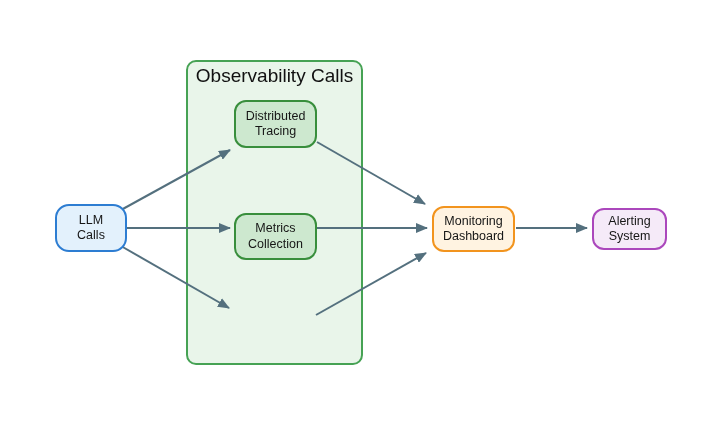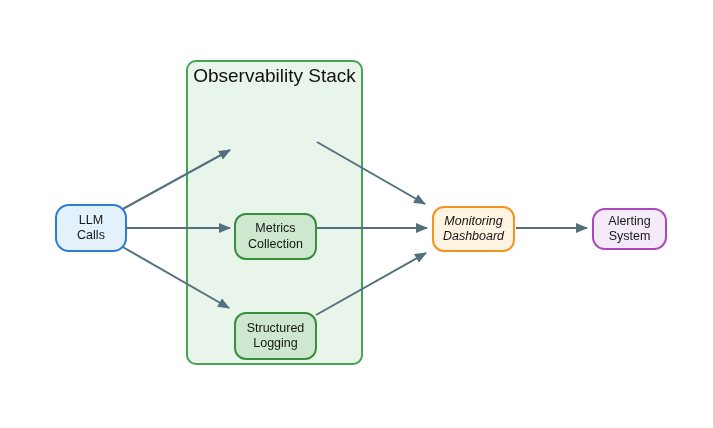--- a/index.html
+++ b/index.html
@@ -45,29 +45,29 @@
     line-height: 1.22;
     color: #161616;
     text-align: center;
     white-space: pre-line;
   }
   [data-node-id="llm-calls"]            { left: 48px;  top: 204px; width: 72px; height: 48px; border-radius: 14px; margin-left: 7px; }
   [data-node-id="distributed-tracing"]  { left: 234px; top: 100px; width: 83px; height: 48px; }
   [data-node-id="metrics-collection"]   { left: 234px; top: 205px; width: 83px; height: 47px; margin-top: 8px; }
   [data-node-id="structured-logging"]   { left: 234px; top: 312px; width: 83px; height: 48px; }
   [data-node-id="monitoring-dashboard"] { left: 432px; top: 206px; width: 83px; height: 46px; }
-  [data-node-id="alerting-system"]      { left: 592px; top: 208px; width: 75px; height: 42px; border-radius: 13px; }
+  [data-node-id="alerting-system"]      { left: 592px; top: 208px; width: 75px; height: 42px; }
 </style>
 </head>
 <body>
 
 <div class="canvas">
 
   <div class="cluster" data-node-id="observability-stack" style="background: rgb(233, 245, 234); border-color: rgb(70, 162, 84);">
-    <div class="cluster-title">Observability Stack</div>
+    <div class="cluster-title">Observability Calls</div>
   </div>
 
   <svg class="edges" width="713" height="428" viewBox="0 0 713 428">
     <defs>
       <marker id="arrowhead" viewBox="0 0 12 10" refX="11" refY="5" markerWidth="12" markerHeight="10" markerUnits="userSpaceOnUse" orient="auto">
         <path d="M0,0 L12,5 L0,10 Z" fill="#54707E"></path>
       </marker>
     </defs>
     <line class="edge" x1="121" y1="210" x2="230" y2="150" marker-end="url(#arrowhead)" stroke="#54707E"></line>
     <line class="edge" x1="121" y1="228" x2="230" y2="228" marker-end="url(#arrowhead)" stroke="#54707E"></line>
@@ -76,32 +76,32 @@
     <line class="edge" x1="317" y1="228" x2="427" y2="228" marker-end="url(#arrowhead)" stroke="#54707E"></line>
     <line class="edge" x1="316" y1="315" x2="426" y2="253" marker-end="url(#arrowhead)" stroke="#54707E"></line>
     <line class="edge" x1="516" y1="228" x2="587" y2="228" marker-end="url(#arrowhead)" stroke="#54707E"></line>
   </svg>
 
   <div class="node" data-node-id="llm-calls" style="background: rgb(227, 241, 252); border-color: rgb(45, 125, 210);">
     <span>LLM
 Calls</span>
   </div>
 
+  <div class="node" data-node-id="distributed-tracing" style="background: rgb(205, 232, 207); border-color: rgb(56, 142, 60);">
+    <span>Distributed
+Tracing</span>
+  </div>
 
   <div class="node" data-node-id="metrics-collection" style="background: rgb(205, 232, 207); border-color: rgb(56, 142, 60);">
     <span>Metrics
 Collection</span>
   </div>
 
-  <div class="node" data-node-id="structured-logging" style="background: rgb(205, 232, 207); border-color: rgb(56, 142, 60);">
-    <span>Structured
-Logging</span>
-  </div>
 
-  <div class="node" data-node-id="monitoring-dashboard" style="background: rgb(255, 243, 225); border-color: rgb(242, 148, 30); font-style: italic;">
+  <div class="node" data-node-id="monitoring-dashboard" style="background: rgb(255, 243, 225); border-color: rgb(242, 148, 30);">
     <span>Monitoring
 Dashboard</span>
   </div>
 
   <div class="node" data-node-id="alerting-system" style="background: rgb(245, 234, 248); border-color: rgb(171, 71, 188);">
     <span>Alerting
 System</span>
   </div>
 
 </div>

